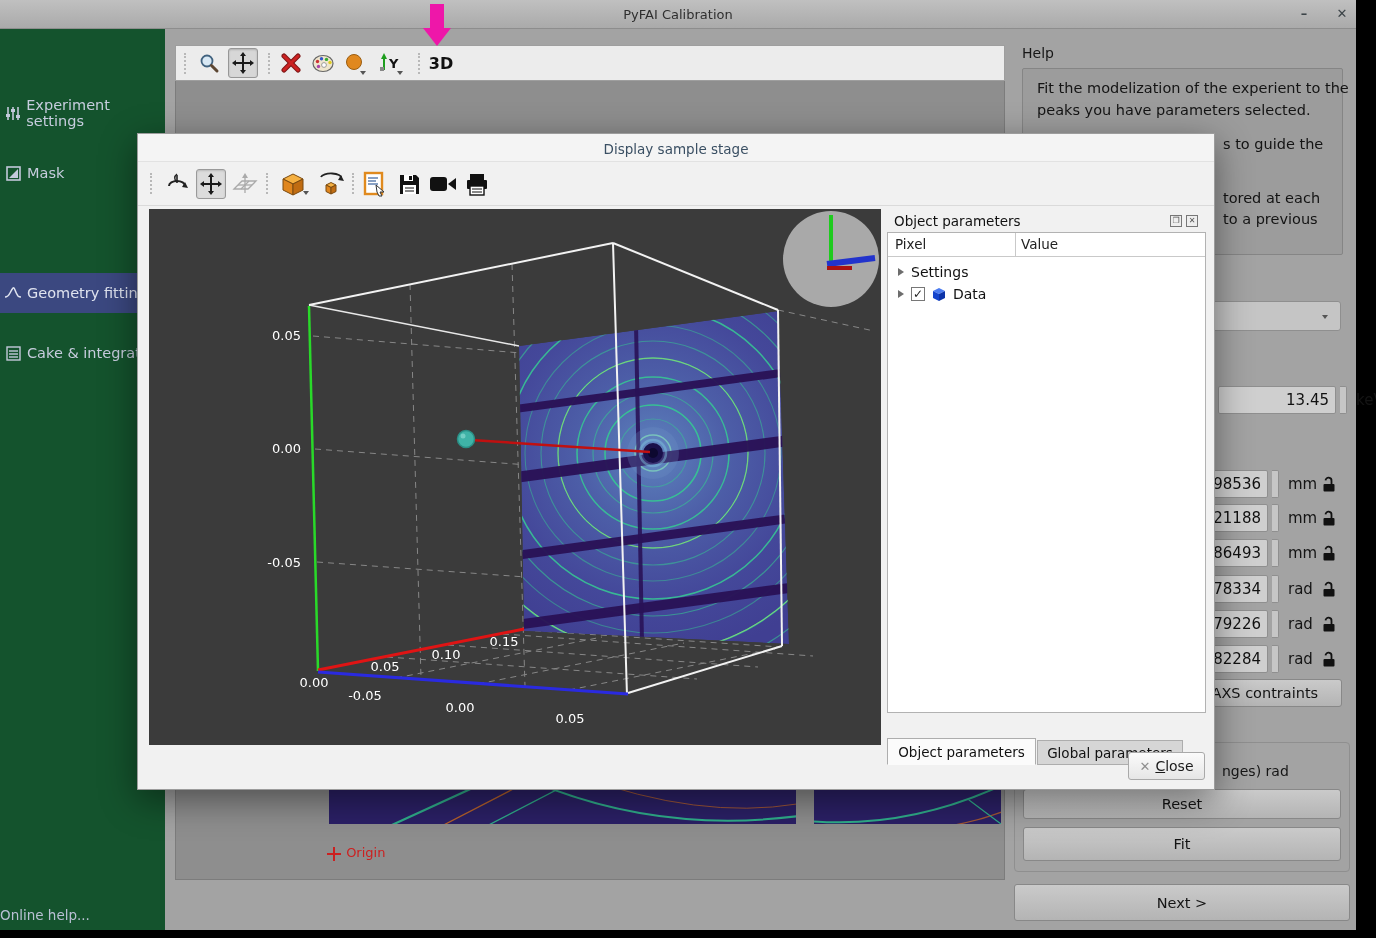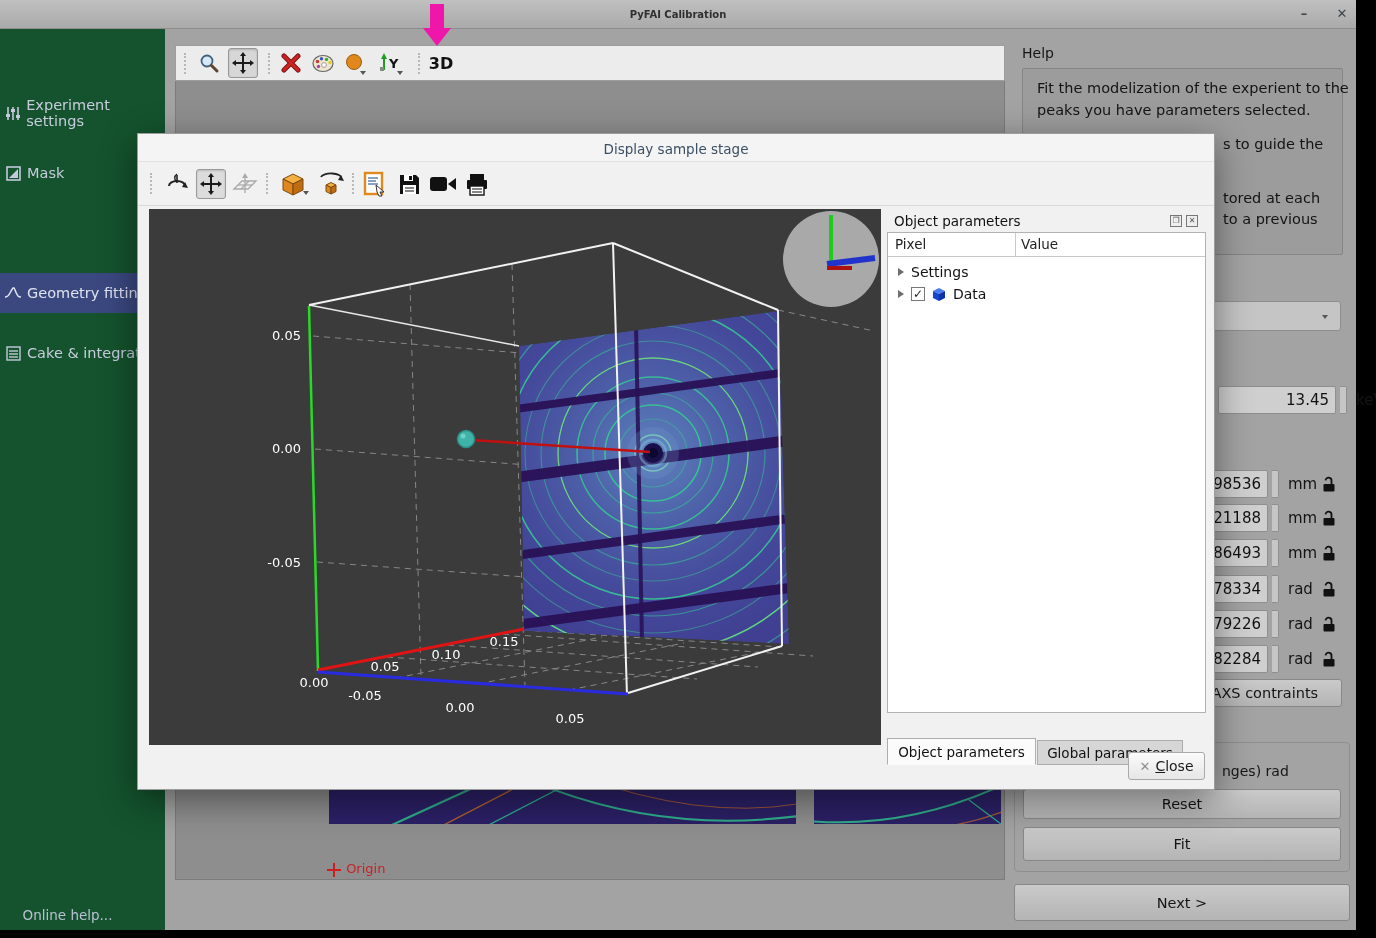--- a/index.html
+++ b/index.html
@@ -4,29 +4,29 @@
 <style>
   *{box-sizing:border-box}
   html,body{margin:0;padding:0}
   body{background:#000;font-family:"DejaVu Sans","Liberation Sans",sans-serif;color:#111}
   #stage{position:relative;width:1376px;height:938px;overflow:hidden;background:#000}
   .abs{position:absolute}
 
   
   #mainwin{left:0;top:0;width:1356px;height:930px;background:#a3a3a3}
   #titlebar{left:0;top:0;width:1356px;height:29px;background:linear-gradient(#c0c0c0,#aaaaaa);border-bottom:1px solid #8d8d8d}
-  #titlebar .title{width:100%;text-align:center;font-size:10px;font-weight:bold;color:#2f2f2f;line-height:29px}
+  #titlebar .title{width:100%;text-align:center;font-size:13px;font-weight:normal;color:#2f2f2f;line-height:29px}
   .winbtn{top:3px;width:24px;height:22px;text-align:center;line-height:22px;font-size:13px;color:#3c4448;font-weight:bold;cursor:default}
 
   
   #sidebar{left:0;top:29px;width:165px;height:901px;background:#14532d}
   .side-item{left:0;width:165px;height:40px;display:flex;align-items:center;color:#c7cdde;font-size:14.5px}
   .side-item .ic{width:16px;margin:0 6px 0 5px;display:flex;align-items:center;justify-content:center}
   .side-item.sel{background:#3b4880;color:#dfe3ef}
-  #side-footer{left:0;top:878px;width:135px;text-align:center;color:#b9c0d4;font-size:13.5px}
+  #side-footer{left:0;top:878px;width:135px;text-align:left;color:#b9c0d4;font-size:13.5px}
 
   
   #main-toolbar{left:175px;top:45px;width:830px;height:36px;background:#ececec;border:1px solid #9e9e9e}
   .tb-handle{top:7px;height:21px;width:0;border-left:2px dotted #b8b8b8}
   .tb-btn{top:2px;width:30px;height:30px;display:flex;align-items:center;justify-content:center}
   .tb-btn.pressed{background:#d7d7d7;border:1px solid #979797;border-radius:3px;box-shadow:inset 0 1px 2px rgba(0,0,0,.18)}
   .caret{width:0;height:0;border-left:3.5px solid transparent;border-right:3.5px solid transparent;border-top:4px solid #555}
   #btn-3d{font-size:16px;font-weight:bold;color:#111}
 
   
@@ -220,21 +220,21 @@
           <line x1="235" y1="-4" x2="150" y2="40" stroke="#2fae8a" stroke-width="1.3"></line>
           <path d="M205,-8 Q330,44 470,26" stroke="#2fae8a" stroke-width="2"></path>
           <path d="M250,-14 Q370,30 468,14" stroke="#b8622a" stroke-width="1" opacity="0.8"></path>
         </g>
         <g clip-path="url(#stripR)" fill="none" stroke-linecap="round">
           <path d="M680,-8 Q575,42 470,30" stroke="#2fae8a" stroke-width="2"></path>
           <path d="M700,10 Q640,40 580,38" stroke="#b8622a" stroke-width="1.2" opacity="0.85"></path>
           <line x1="672" y1="34" x2="640" y2="10" stroke="#2fae8a" stroke-width="1.2"></line>
         </g>
       </svg>
-      <div class="abs" id="origin-marker" style="left:150px;top:780px">
+      <div class="abs" id="origin-marker" style="left:150px;top:764px">
         <svg width="16" height="16" viewBox="0 0 16 16" style="vertical-align:middle">
             <g stroke="#cc2020" stroke-width="2">
               <line x1="8" y1="1" x2="8" y2="15"></line>
               <line x1="1" y1="8" x2="15" y2="8"></line>
             </g>
           </svg>
         <span>Origin</span>
       </div>
     </div>
 

